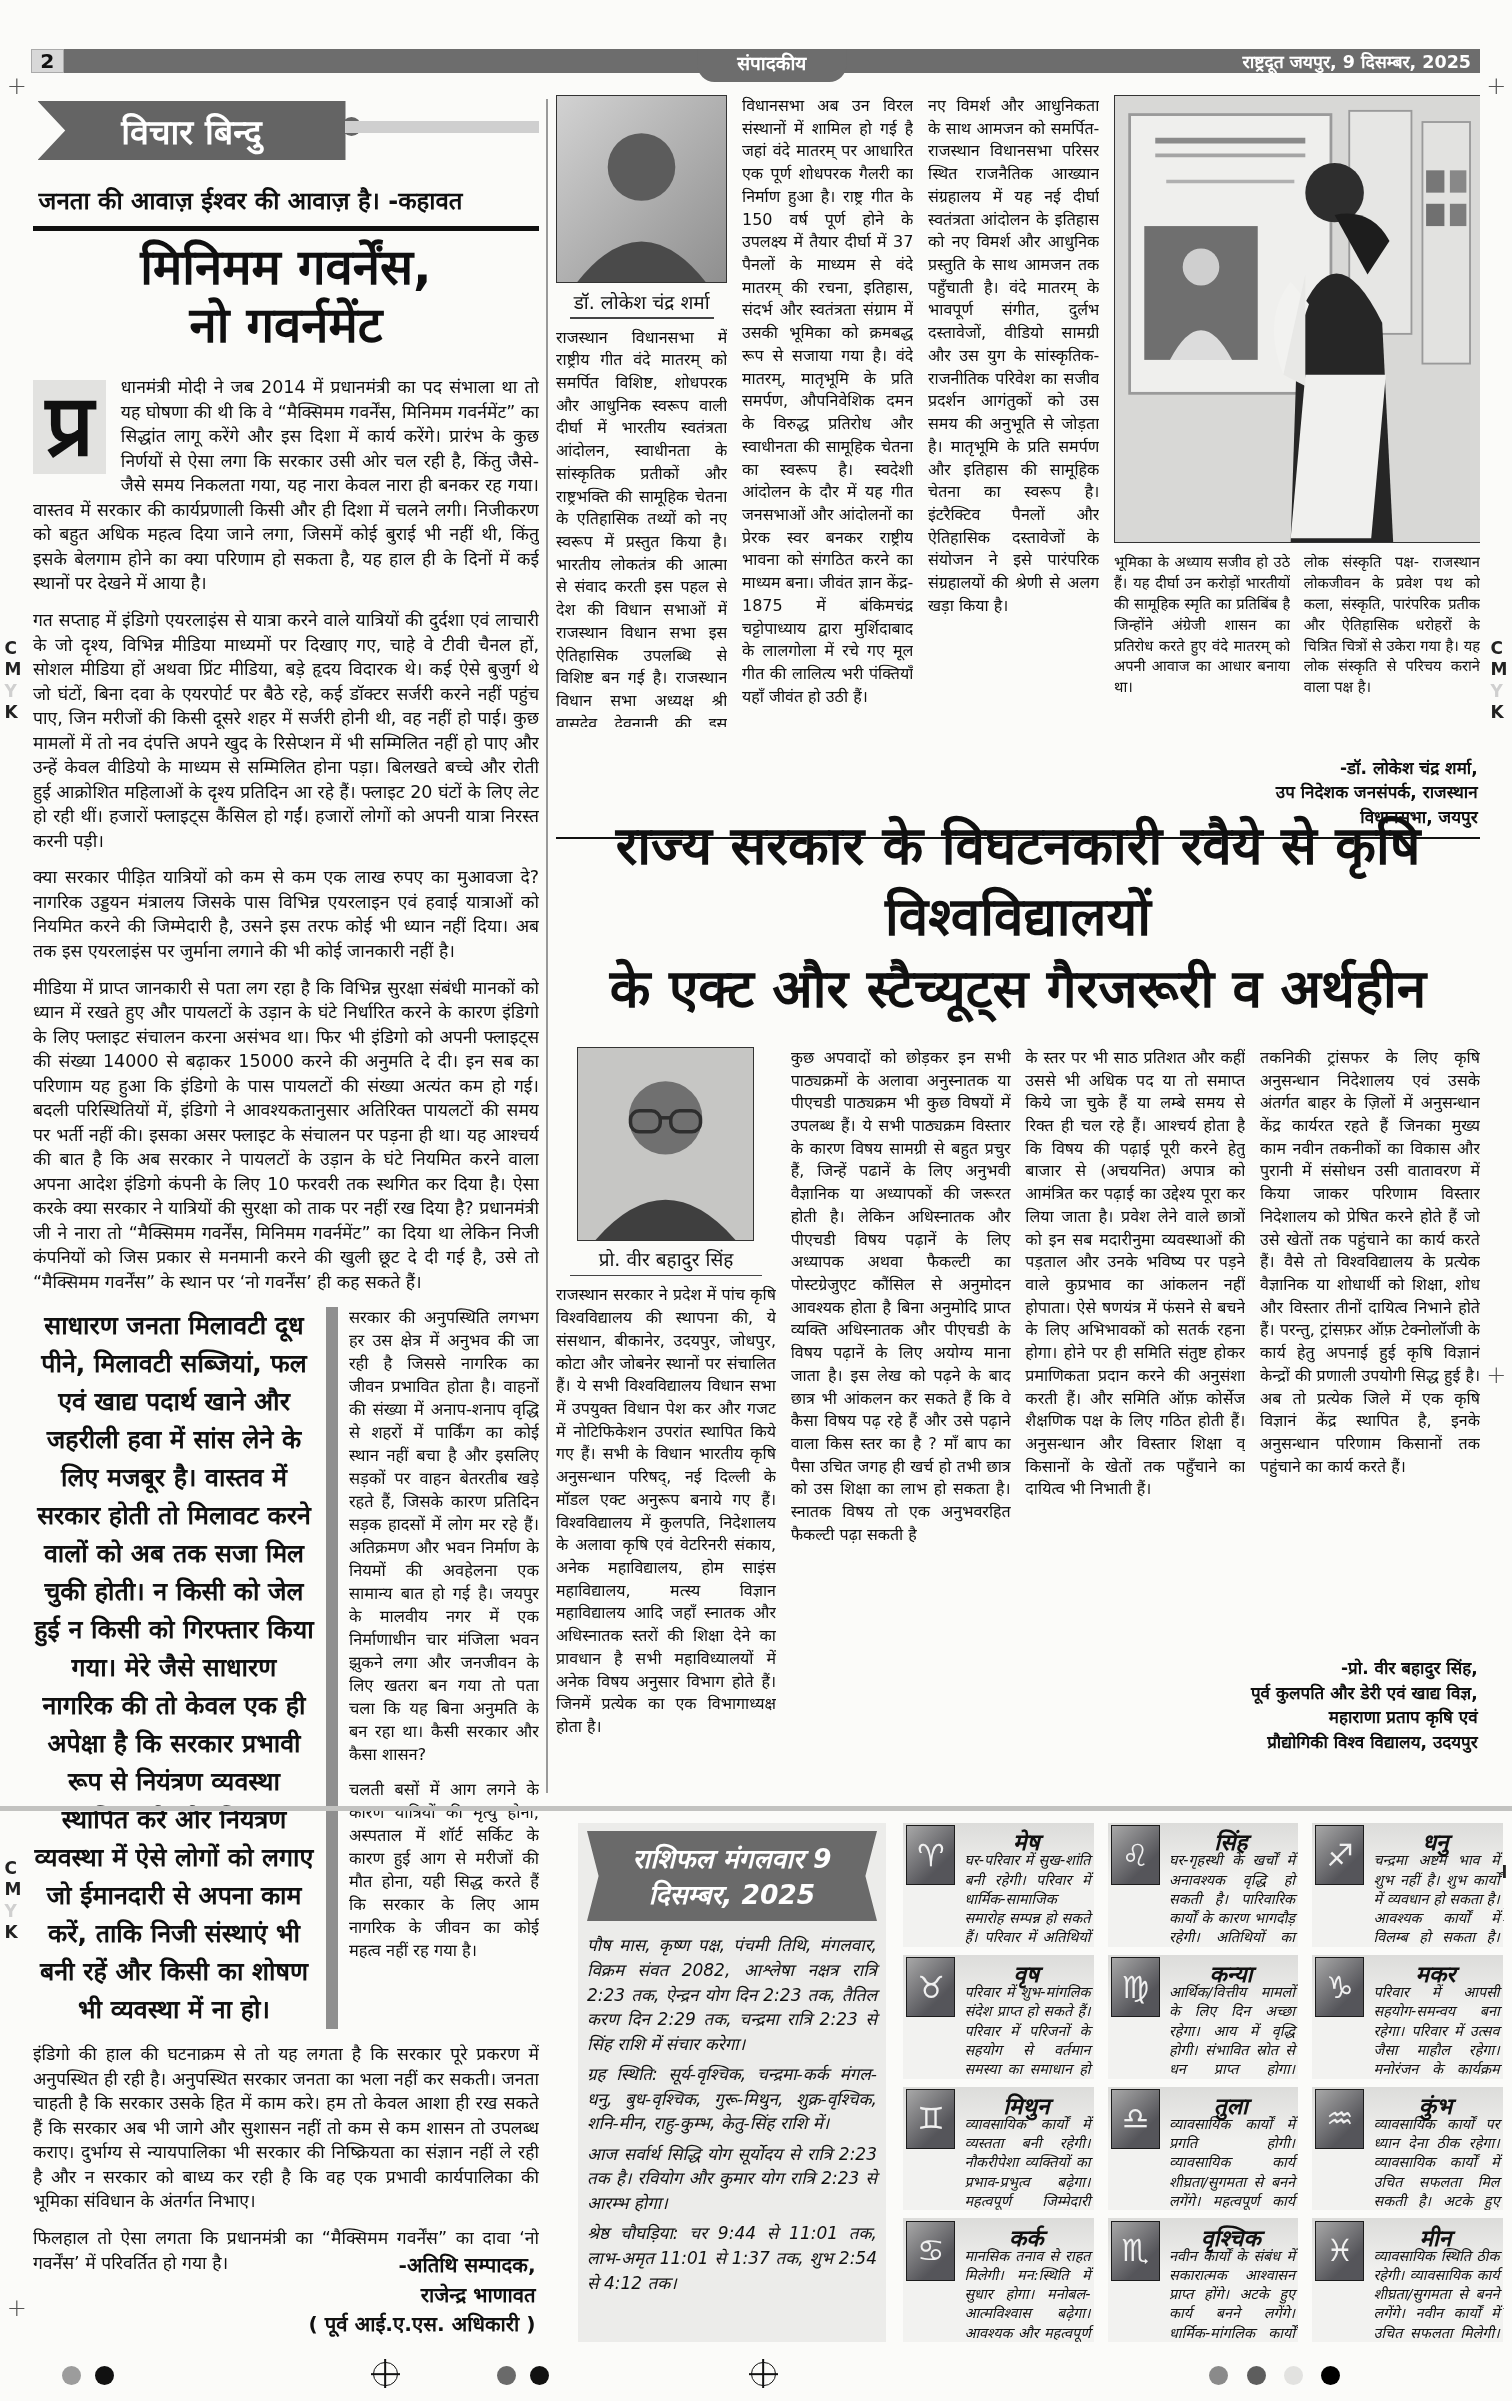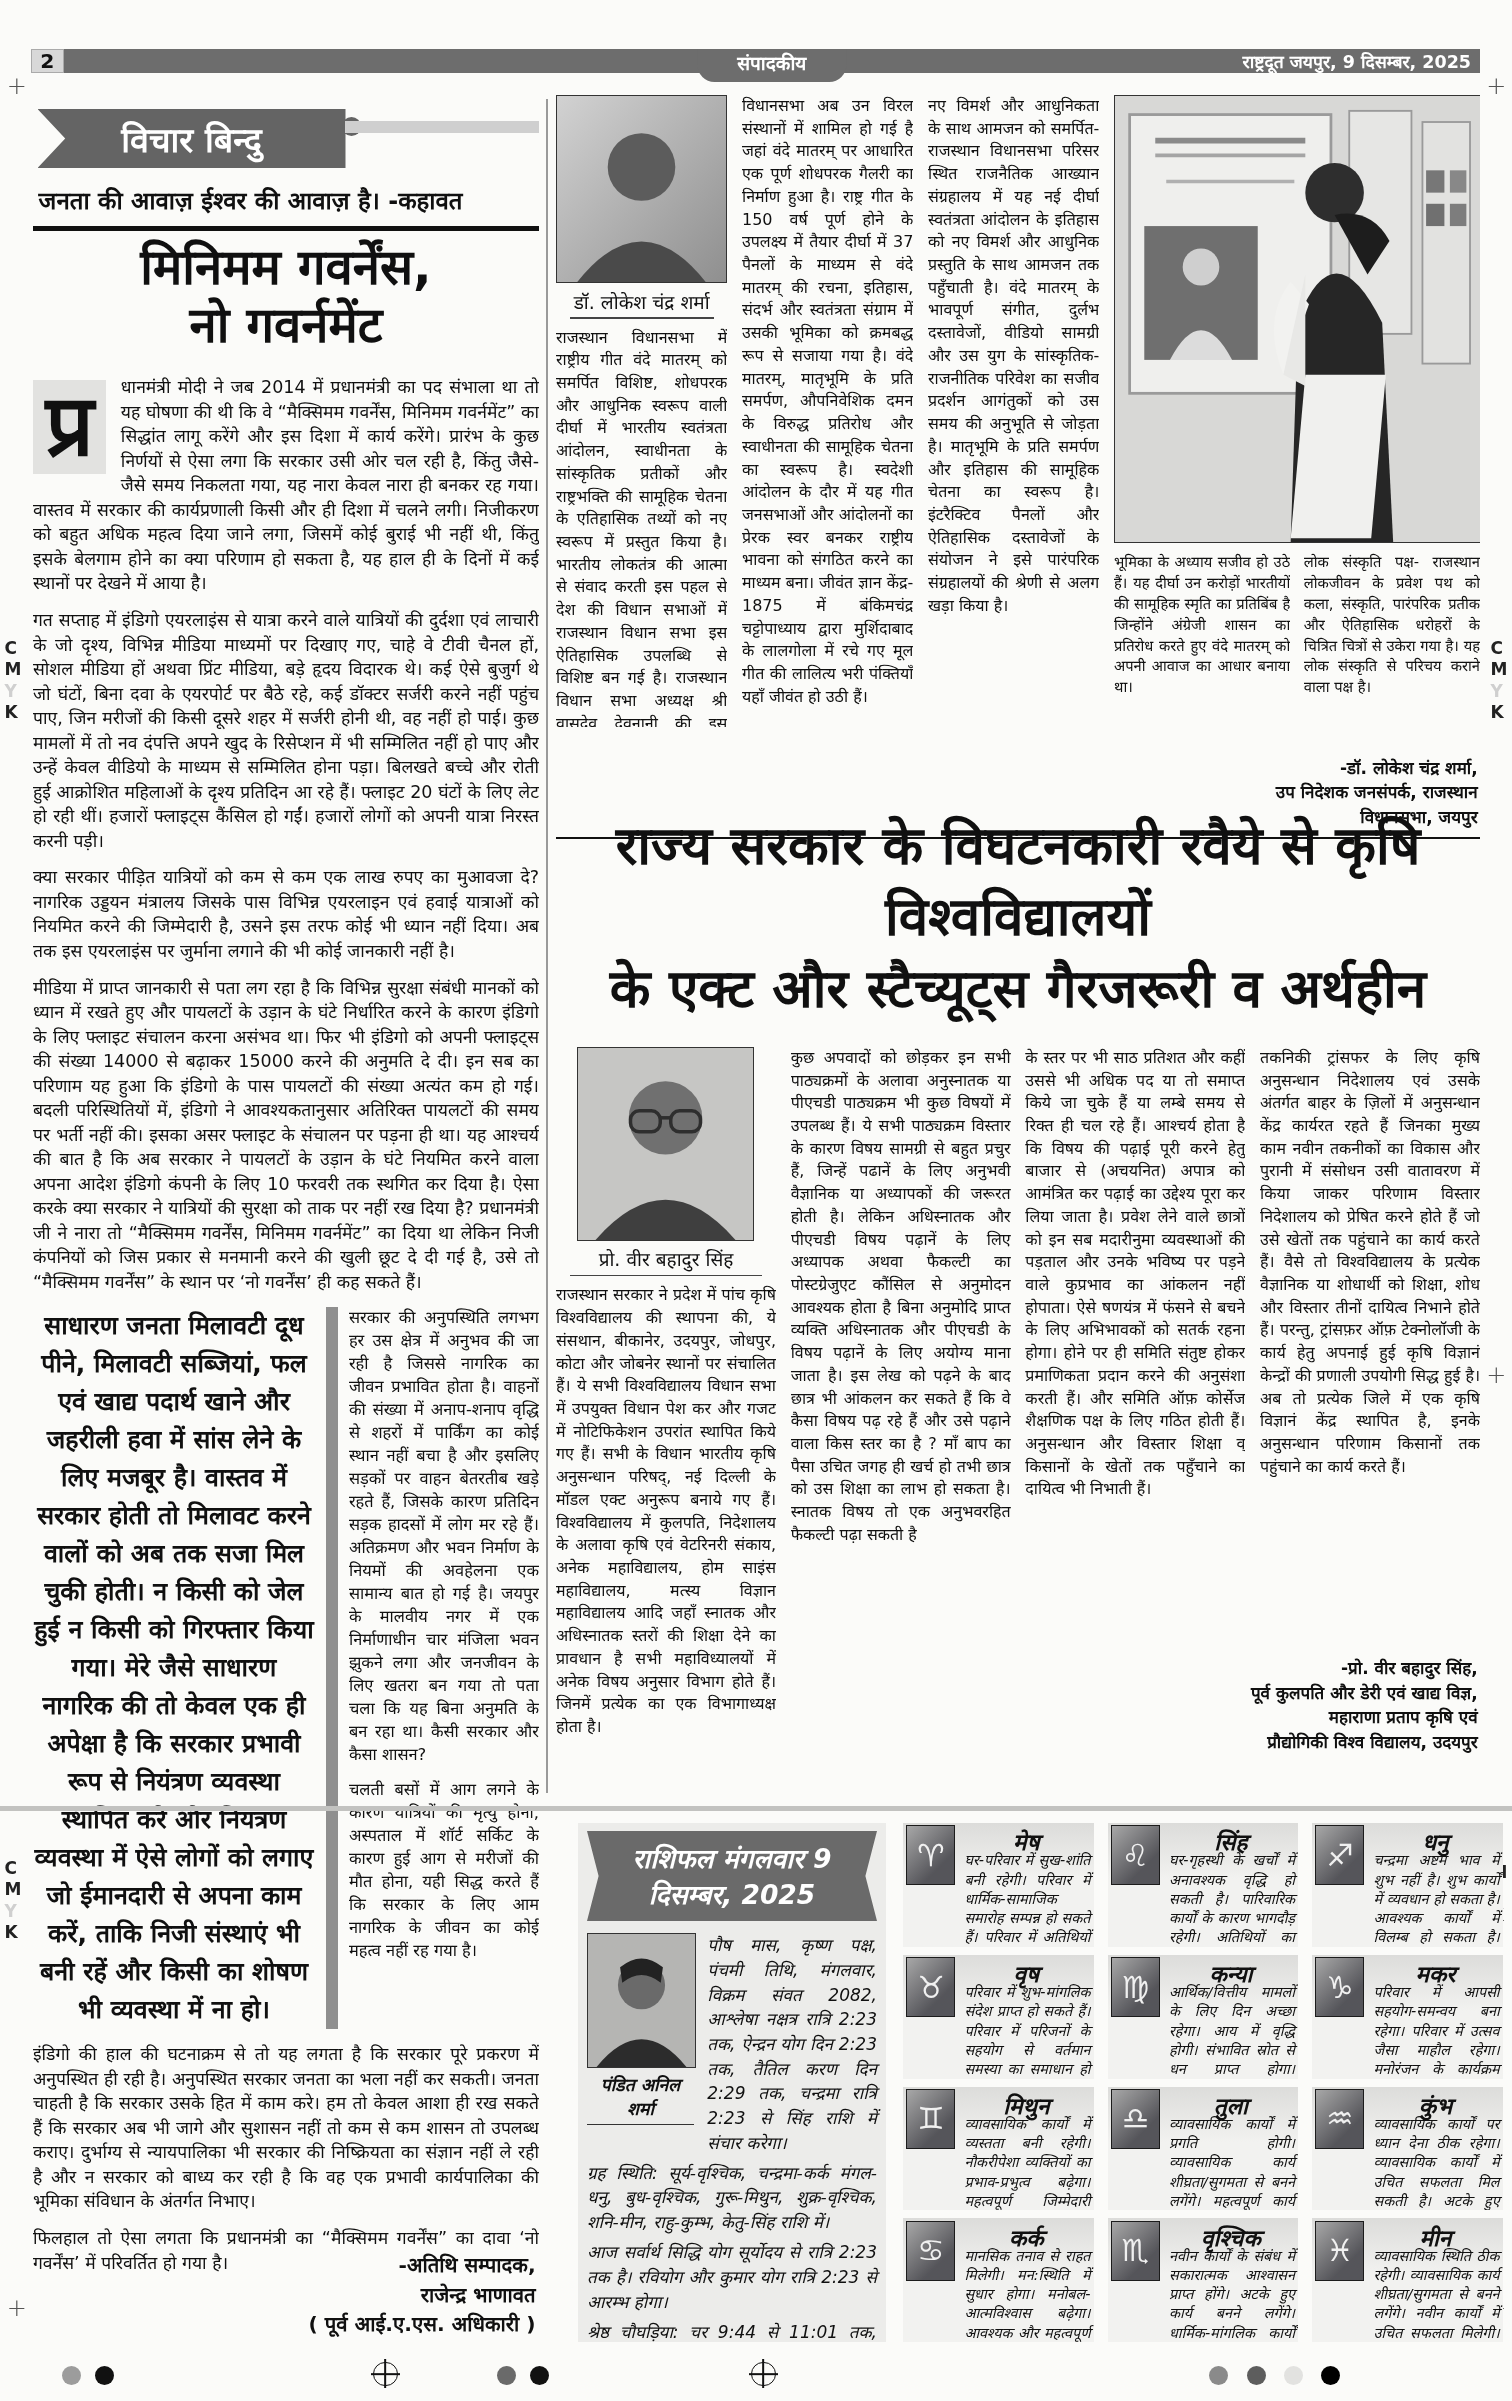--- a/index.html
+++ b/index.html
@@ -18,21 +18,21 @@
   .page-num{width:30.5px;background:#d8d8d8;border:0.6px solid #aaa;font-size:20.3px;font-weight:bold;display:flex;align-items:center;justify-content:center;}
   .bar{flex:1;background:#6d6d6d;position:relative;display:flex;align-items:center;color:#fff;}
   .bar-tab{position:absolute;left:50%;transform:translateX(-50%);top:0;background:#6d6d6d;border-radius:0 0 17px 17px;padding:1.1px 40px 5.6px;font-size:19px;font-weight:bold;white-space:nowrap;}
   .bar-date{margin-left:auto;padding-right:9px;font-size:17.5px;font-weight:bold;white-space:nowrap;}
   .coltext{text-align:justify;font-size:16px;line-height:1.42;}
   .vline{position:absolute;background:#4a4a4a;}
   .hline{position:absolute;background:#111;}
   
   .sidebar{position:absolute;left:33px;top:97px;width:506px;height:2247px;overflow:hidden;}
   .ribbon-row{position:relative;height:62px;}
-  .ribbon{position:absolute;left:4.5px;top:12px;width:308px;height:59px;background:#646464;color:#fff;font-size:34px;font-weight:bold;display:flex;align-items:center;justify-content:center;clip-path:polygon(0 0,100% 0,100% 100%,0 100%,9% 50%);}
+  .ribbon{position:absolute;left:4.5px;top:4px;width:308px;height:59px;background:#646464;color:#fff;font-size:34px;font-weight:bold;display:flex;align-items:center;justify-content:center;clip-path:polygon(0 0,100% 0,100% 100%,0 100%,9% 50%);}
   .ribbon-tail{position:absolute;left:312px;right:0;top:24px;height:12.4px;background:#cfcfcf;}
   .ribbon-dot{position:absolute;left:309px;top:20.3px;width:19px;height:19px;border-radius:50%;background:#646464;}
   .sb-quote{margin:24px 5.6px 10.2px;text-align:left;font-size:24px;font-weight:bold;}
   .sb-rule{height:5.1px;background:#111;margin:3.4px 0 5.6px;}
   .sb-headline{text-align:center;font-weight:bold;font-size:49px;line-height:1.18;margin:8px 0 20.3px;}
   .dropcap{float:left;font-size:85px;line-height:1;font-weight:bold;background:#e2e2e0;padding:3.4px 12.4px 5.6px;margin:4.5px 14.7px 4.5px 0;}
   .sb-para{text-align:justify;font-size:17.5px;line-height:1.40;margin-bottom:12.4px;}
   .pullquote-wrap{display:flex;margin:13px 0;}
   .pullquote{width:282px;font-size:25px;line-height:1.52;font-weight:bold;text-align:center;}
   .pq-bar{width:11.3px;background:#8f8f8f;margin:0 11.3px;}
@@ -250,31 +250,20 @@
       <div>प्रौद्योगिकी विश्व विद्यालय, उदयपुर</div>
     </div>
   </div>
 
   <div class="hline" style="left:0;top:1806px;width:1512px;height:4.5px;background:#c2c2c0;"></div>
 
   <div class="horo">
     <div class="horo-left">
       <div class="horo-banner">राशिफल मंगलवार 9 दिसम्बर, 2025</div>
       <div class="horo-top">
-        <div>
-          <div class="photo-frame horo-photo">
-            <svg class="sil" viewBox="0 0 100 120" preserveAspectRatio="none">
-              <rect width="100" height="120" fill="#b5b5b3"></rect>
-              <circle cx="50" cy="46" r="22" fill="#6a6a6a"></circle>
-              <path d="M30 30 Q50 14 70 30 L68 44 Q50 30 32 44 Z" fill="#222"></path>
-              <path d="M8 120 Q50 70 92 120 Z" fill="#2c2c2c"></path>
-            </svg>
-          </div>
-          <div class="pandit-name" style="width:107px;">पंडित अनिल शर्मा</div>
-        </div>
         <div class="horo-intro">पौष मास, कृष्ण पक्ष, पंचमी तिथि, मंगलवार, विक्रम संवत 2082, आश्लेषा नक्षत्र रात्रि 2:23 तक, ऐन्द्रन योग दिन 2:23 तक, तैतिल करण दिन 2:29 तक, चन्द्रमा रात्रि 2:23 से सिंह राशि में संचार करेगा।</div>
       </div>
       <div class="horo-para">ग्रह स्थिति: सूर्य-वृश्चिक, चन्द्रमा-कर्क मंगल-धनु, बुध-वृश्चिक, गुरू-मिथुन, शुक्र-वृश्चिक, शनि-मीन, राहु-कुम्भ, केतु-सिंह राशि में।</div>
       <div class="horo-para">आज सर्वार्थ सिद्धि योग सूर्योदय से रात्रि 2:23 तक है। रवियोग और कुमार योग रात्रि 2:23 से आरम्भ होगा।</div>
       <div class="horo-para">श्रेष्ठ चौघड़िया: चर 9:44 से 11:01 तक, लाभ-अमृत 11:01 से 1:37 तक, शुभ 2:54 से 4:12 तक।</div>
 
     </div>
 
     <div class="zgrid">
       <div class="zcell">

